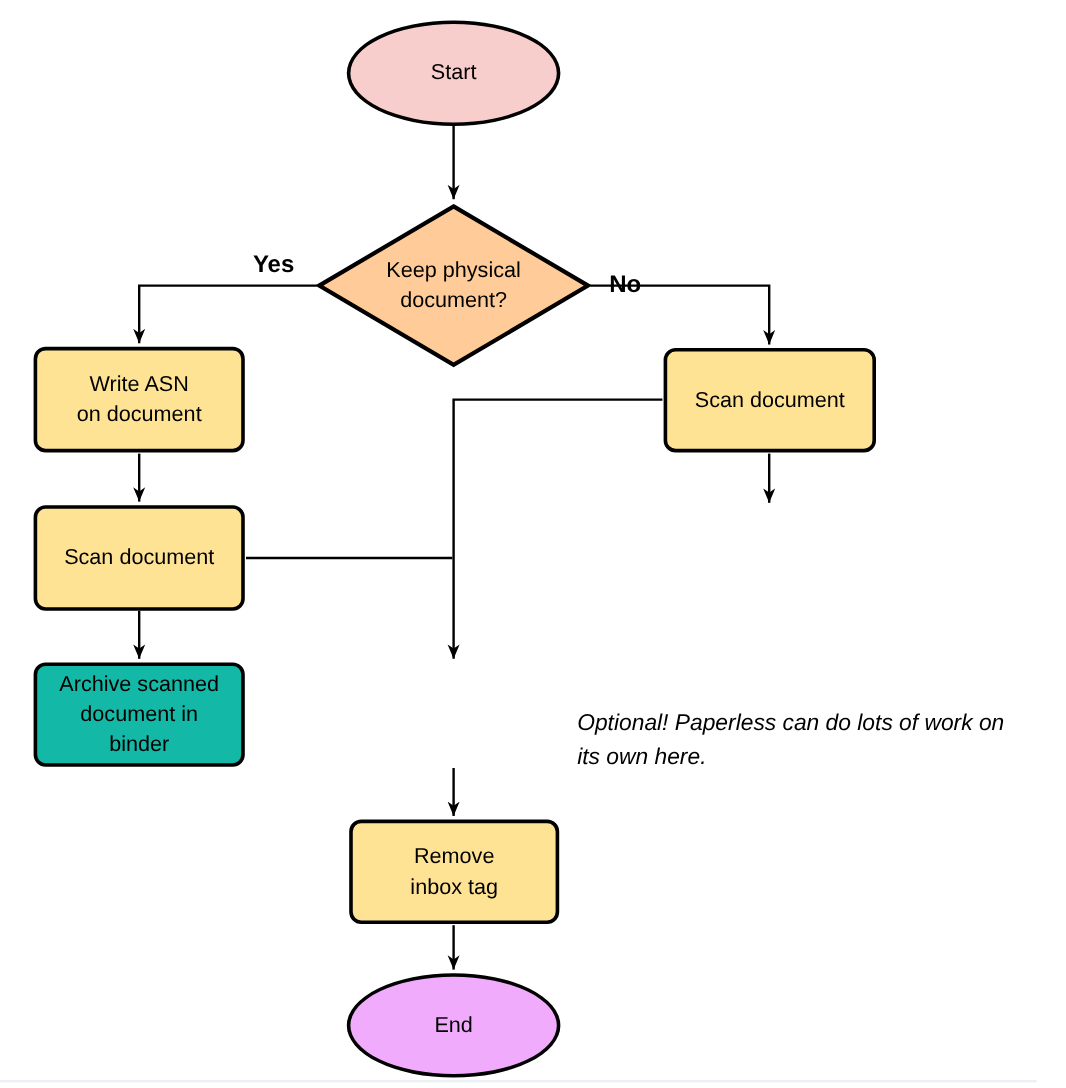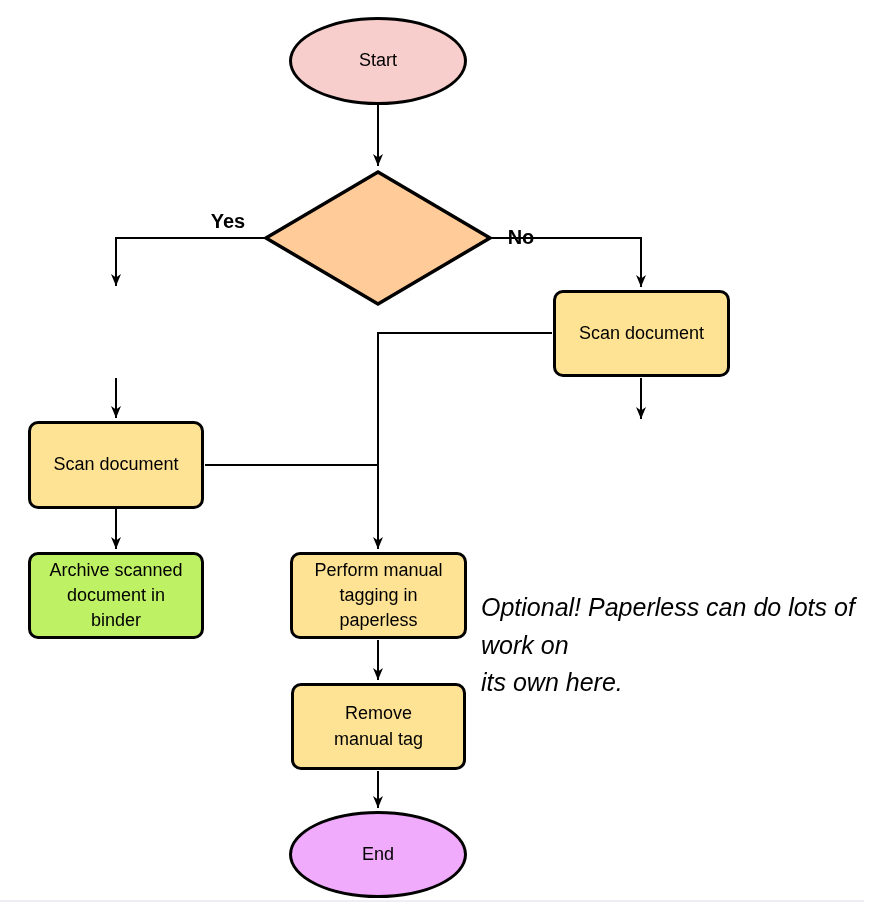--- a/index.html
+++ b/index.html
@@ -53,21 +53,21 @@
     width: 50px;
     text-align: center;
     font-size: 20px;
     color: #000000;
     font-weight: bold;
   }
   .note {
     position: absolute;
     left: 481px; top: 589px;
     width: 405px;
-    font-size: 25px;
+    font-size: 19px;
     font-style: italic;
     line-height: 1.5;
     color: #000000;
     white-space: pre-line;
   }
   .bottom-divider {
     position: absolute;
     left: 0; top: 900px;
     width: 888px; height: 2px;
     background: #edeff5;
@@ -94,53 +94,56 @@
     <path class="edge" d="M552,333 H378 V549" marker-end="url(#arrow)"></path>
     <path class="edge" d="M378,640 V680" marker-end="url(#arrow)"></path>
     <path class="edge" d="M378,771 V808" marker-end="url(#arrow)"></path>
     <polygon class="diamond-shape" points="378,172 490,238 378,304 266,238" style="fill: rgb(255, 204, 153);"></polygon>
   </svg>
 
   <div class="node terminal" style="left: 289px; top: 17px; width: 178px; height: 88px; background: rgb(248, 206, 204);">
     <span class="label">Start</span>
   </div>
 
+  <div class="diamond-label" style="left:278px; top:196px; width:200px; height:84px;">
+    <span class="label">Keep physical
+document?</span>
+  </div>
 
   <div class="edge-label" style="left:203px; top:210px;">Yes</div>
 
   <div class="edge-label" style="left:496px; top:210px;margin-top:16px;">No</div>
 
+  <div class="node process" style="left: 28px; top: 289px; width: 176px; height: 88px; background: rgb(255, 227, 149);">
+    <span class="label">Write ASN
+on document</span>
+  </div>
 
   <div class="node process" style="left: 28px; top: 421px; width: 176px; height: 88px; background: rgb(255, 227, 149);">
     <span class="label">Scan document</span>
   </div>
 
-  <div class="node process" style="left: 28px; top: 552px; width: 176px; height: 87px; background: #bef264;">
+  <div class="node process" style="left: 28px; top: 552px; width: 176px; height: 87px; background: #14b8a6;">
     <span class="label">Archive scanned
 document in
 binder</span>
   </div>
 
   <div class="node process" style="left: 553px; top: 290px; width: 177px; height: 87px; background: rgb(255, 227, 149);">
     <span class="label">Scan document</span>
   </div>
 
 
-  <div class="node process" style="left: 290px; top: 552px; width: 177px; height: 87px; background: rgb(255, 227, 149);">
-    <span class="label">Perform manual
-tagging in
-paperless</span>
-  </div>
 
   <div class="note">Optional! Paperless can do lots of work on
 its own here.</div>
 
   <div class="node process" style="left: 291px; top: 683px; width: 175px; height: 87px; background: rgb(255, 227, 149);">
     <span class="label">Remove
-manual tag</span>
+inbox tag</span>
   </div>
 
   <div class="node terminal" style="left: 289px; top: 811px; width: 178px; height: 87px; background: #f0abfc;">
     <span class="label">End</span>
   </div>
 
   <div class="bottom-divider"></div>
 
 </div>
 

